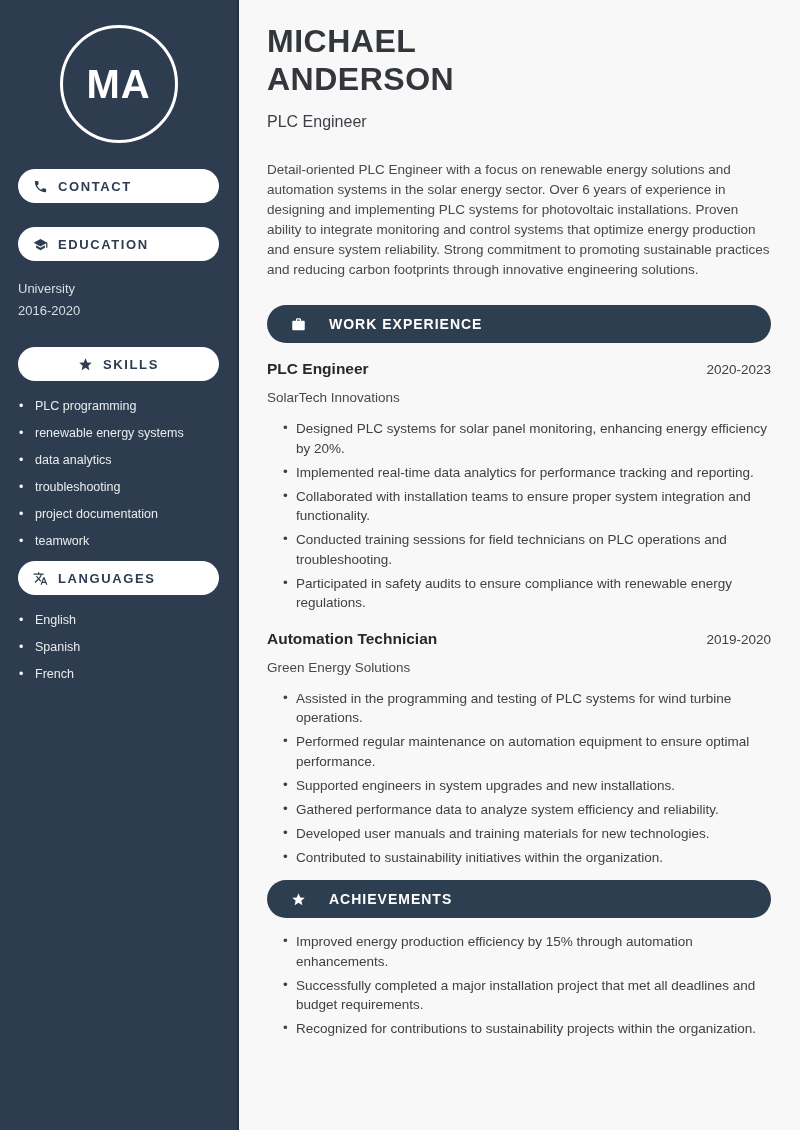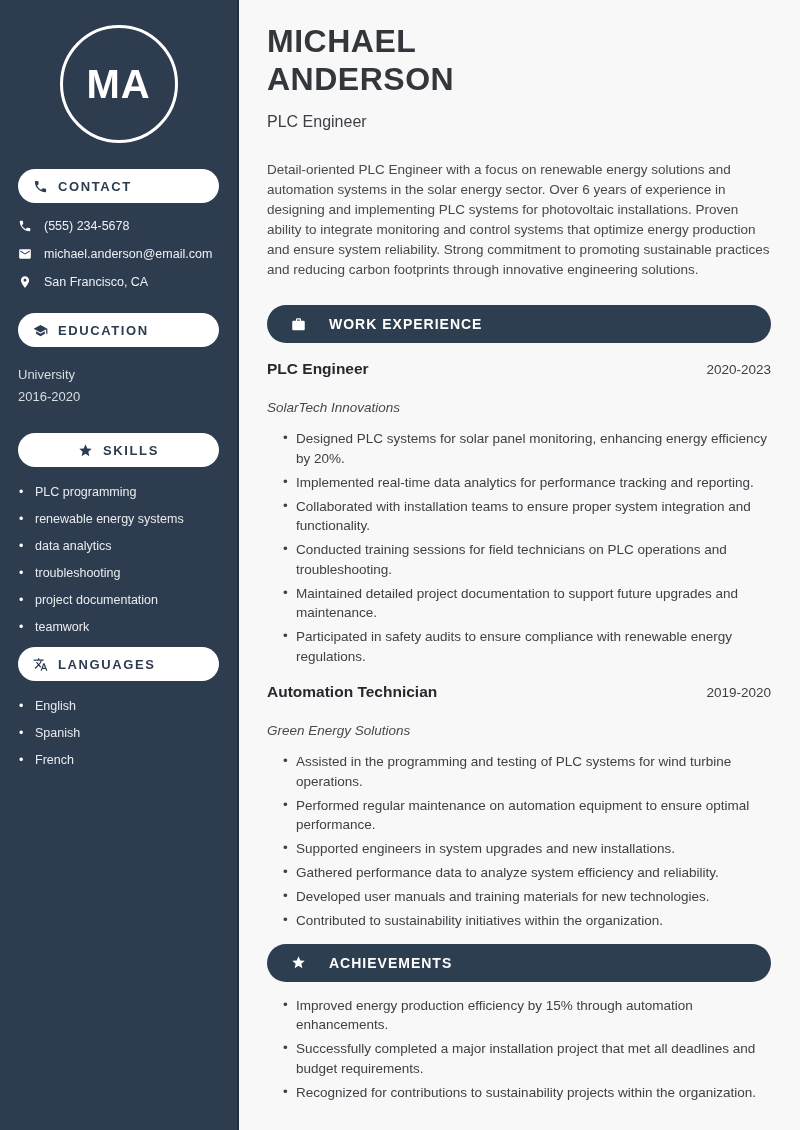--- a/index.html
+++ b/index.html
@@ -86,21 +86,21 @@
     height:38px;border-radius:19px;
     display:flex;align-items:center;gap:23px;
     padding:0 24px;
     color:#fff;font-weight:bold;font-size:14px;letter-spacing:1px;
   }
   .banner svg{width:15px;height:15px;fill:#fff;flex:none;}
   .job{margin-top:17px;}
   .job-head{display:flex;justify-content:space-between;align-items:baseline;}
   .job-title{font-size:15.5px;font-weight:bold;color:#26292d;}
   .job-dates{font-size:13.5px;color:#3c3f43;}
-  .job-company{margin-top:22px;font-size:13.5px;color:var(--body-text);font-style:italic;}
+  .job-company{margin-top:12px;font-size:13.5px;color:var(--body-text);}
   ul.bullets{list-style:none;margin:14px 0 0 0;padding:0;}
   ul.bullets li{
     position:relative;padding-left:29px;margin-bottom:4.5px;
     font-size:13.5px;line-height:19.5px;color:#3e4145;
   }
   ul.bullets li::before{content:"•";position:absolute;left:16px;top:-1px;color:#3e4145;}
   .banner-achievements{margin-top:13px;}
   .achieve-list{margin-top:17px;}
 </style>
 </head>
@@ -114,40 +114,20 @@
       <span>MA</span>
     </div>
 
     <div class="side-pill pill-contact">
       <svg viewBox="0 0 24 24" fill="currentColor">
           <path d="M6.62 10.79c1.44 2.83 3.76 5.14 6.59 6.59l2.2-2.2c.27-.27.67-.36 1.02-.24 1.12.37 2.33.57 3.57.57.55 0 1 .45 1 1V20c0 .55-.45 1-1 1-9.39 0-17-7.61-17-17 0-.55.45-1 1-1h3.5c.55 0 1 .45 1 1 0 1.25.2 2.45.57 3.57.11.35.03.74-.25 1.02l-2.2 2.2z"></path>
         </svg>
       <span>CONTACT</span>
     </div>
 
-    <div class="contact-list">
-      <div class="contact-row">
-        <svg viewBox="0 0 24 24">
-            <path d="M6.62 10.79c1.44 2.83 3.76 5.14 6.59 6.59l2.2-2.2c.27-.27.67-.36 1.02-.24 1.12.37 2.33.57 3.57.57.55 0 1 .45 1 1V20c0 .55-.45 1-1 1-9.39 0-17-7.61-17-17 0-.55.45-1 1-1h3.5c.55 0 1 .45 1 1 0 1.25.2 2.45.57 3.57.11.35.03.74-.25 1.02l-2.2 2.2z"></path>
-          </svg>
-        <span>(555) 234-5678</span>
-      </div>
-      <div class="contact-row">
-        <svg viewBox="0 0 24 24">
-            <path d="M20 4H4c-1.1 0-1.99.9-1.99 2L2 18c0 1.1.9 2 2 2h16c1.1 0 2-.9 2-2V6c0-1.1-.9-2-2-2zm0 4l-8 5-8-5V6l8 5 8-5v2z"></path>
-          </svg>
-        <span>michael.anderson@email.com</span>
-      </div>
-      <div class="contact-row">
-        <svg viewBox="0 0 24 24">
-            <path d="M12 2C8.13 2 5 5.13 5 9c0 5.25 7 13 7 13s7-7.75 7-13c0-3.87-3.13-7-7-7zm0 9.5c-1.38 0-2.5-1.12-2.5-2.5s1.12-2.5 2.5-2.5 2.5 1.12 2.5 2.5-1.12 2.5-2.5 2.5z"></path>
-          </svg>
-        <span>San Francisco, CA</span>
-      </div>
-    </div>
 
     <div class="side-pill pill-education">
       <svg viewBox="0 0 24 24" fill="currentColor">
           <path d="M5 13.18v4L12 21l7-3.82v-4L12 17l-7-3.82zM12 3L1 9l11 6 9-4.91V17h2V9L12 3z"></path>
         </svg>
       <span>EDUCATION</span>
     </div>
 
     <div class="edu-block">
       <div class="edu-school">University</div>
@@ -204,21 +184,20 @@
       <div class="job-head">
         <span class="job-title">PLC Engineer</span>
         <span class="job-dates">2020-2023</span>
       </div>
       <div class="job-company">SolarTech Innovations</div>
       <ul class="bullets">
         <li>Designed PLC systems for solar panel monitoring, enhancing energy efficiency by 20%.</li>
         <li>Implemented real-time data analytics for performance tracking and reporting.</li>
         <li>Collaborated with installation teams to ensure proper system integration and functionality.</li>
         <li>Conducted training sessions for field technicians on PLC operations and troubleshooting.</li>
-        <li>Maintained detailed project documentation to support future upgrades and maintenance.</li>
         <li>Participated in safety audits to ensure compliance with renewable energy regulations.</li>
       </ul>
     </section>
 
     <section class="job">
       <div class="job-head">
         <span class="job-title">Automation Technician</span>
         <span class="job-dates">2019-2020</span>
       </div>
       <div class="job-company">Green Energy Solutions</div>

